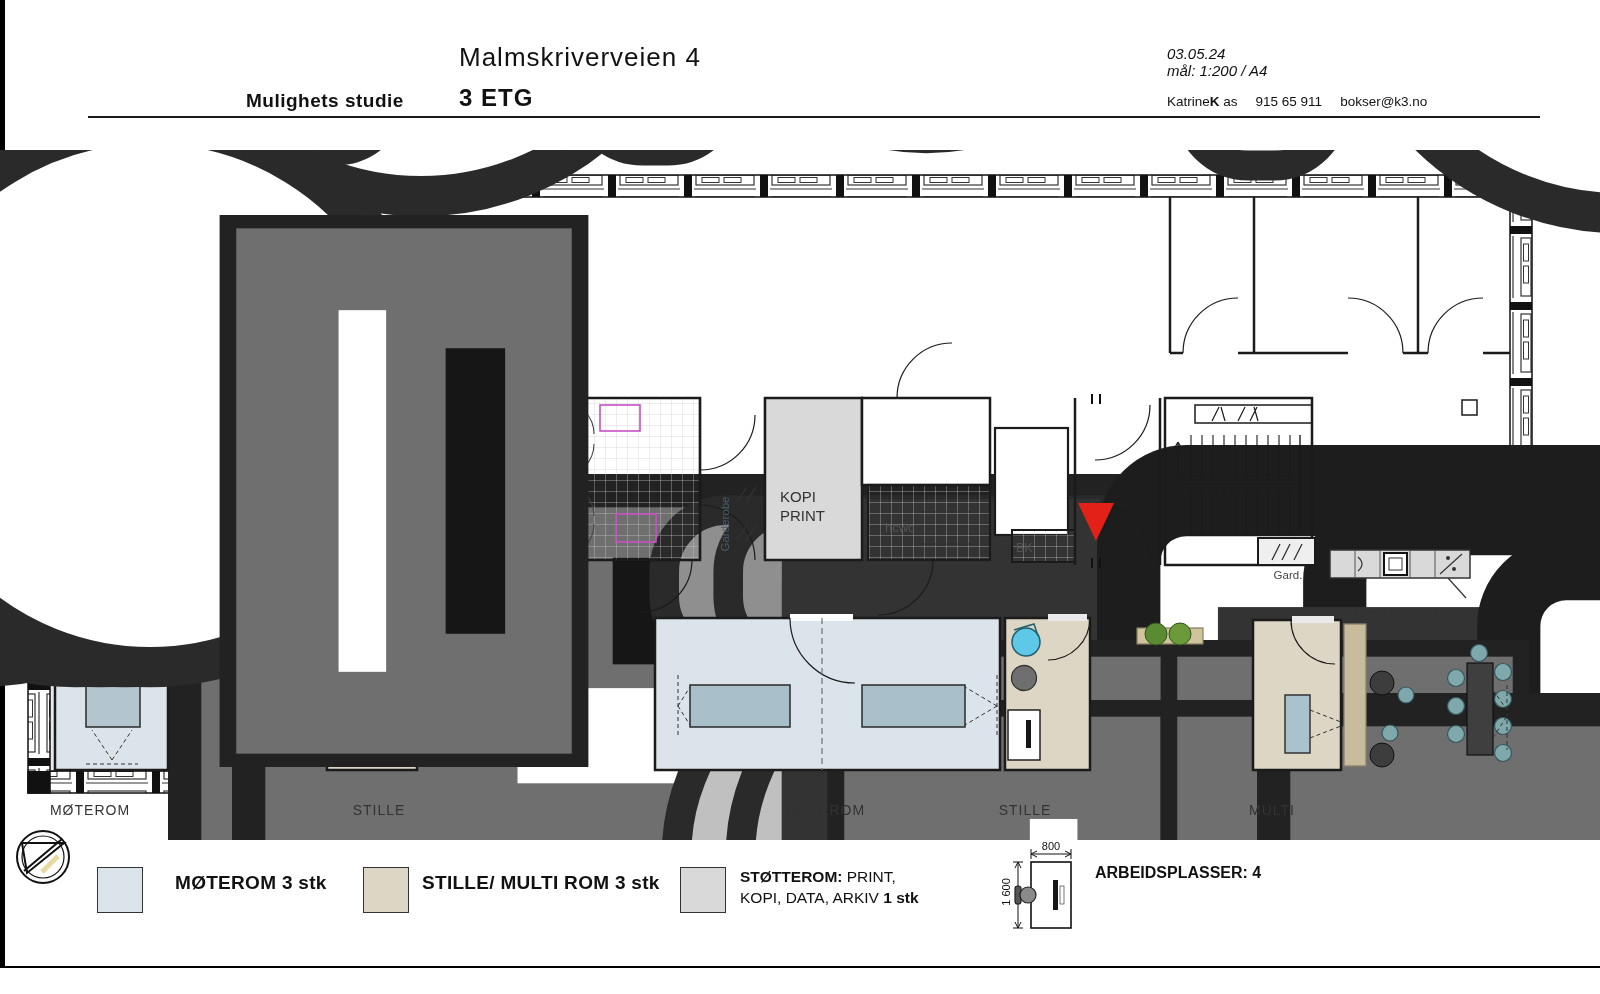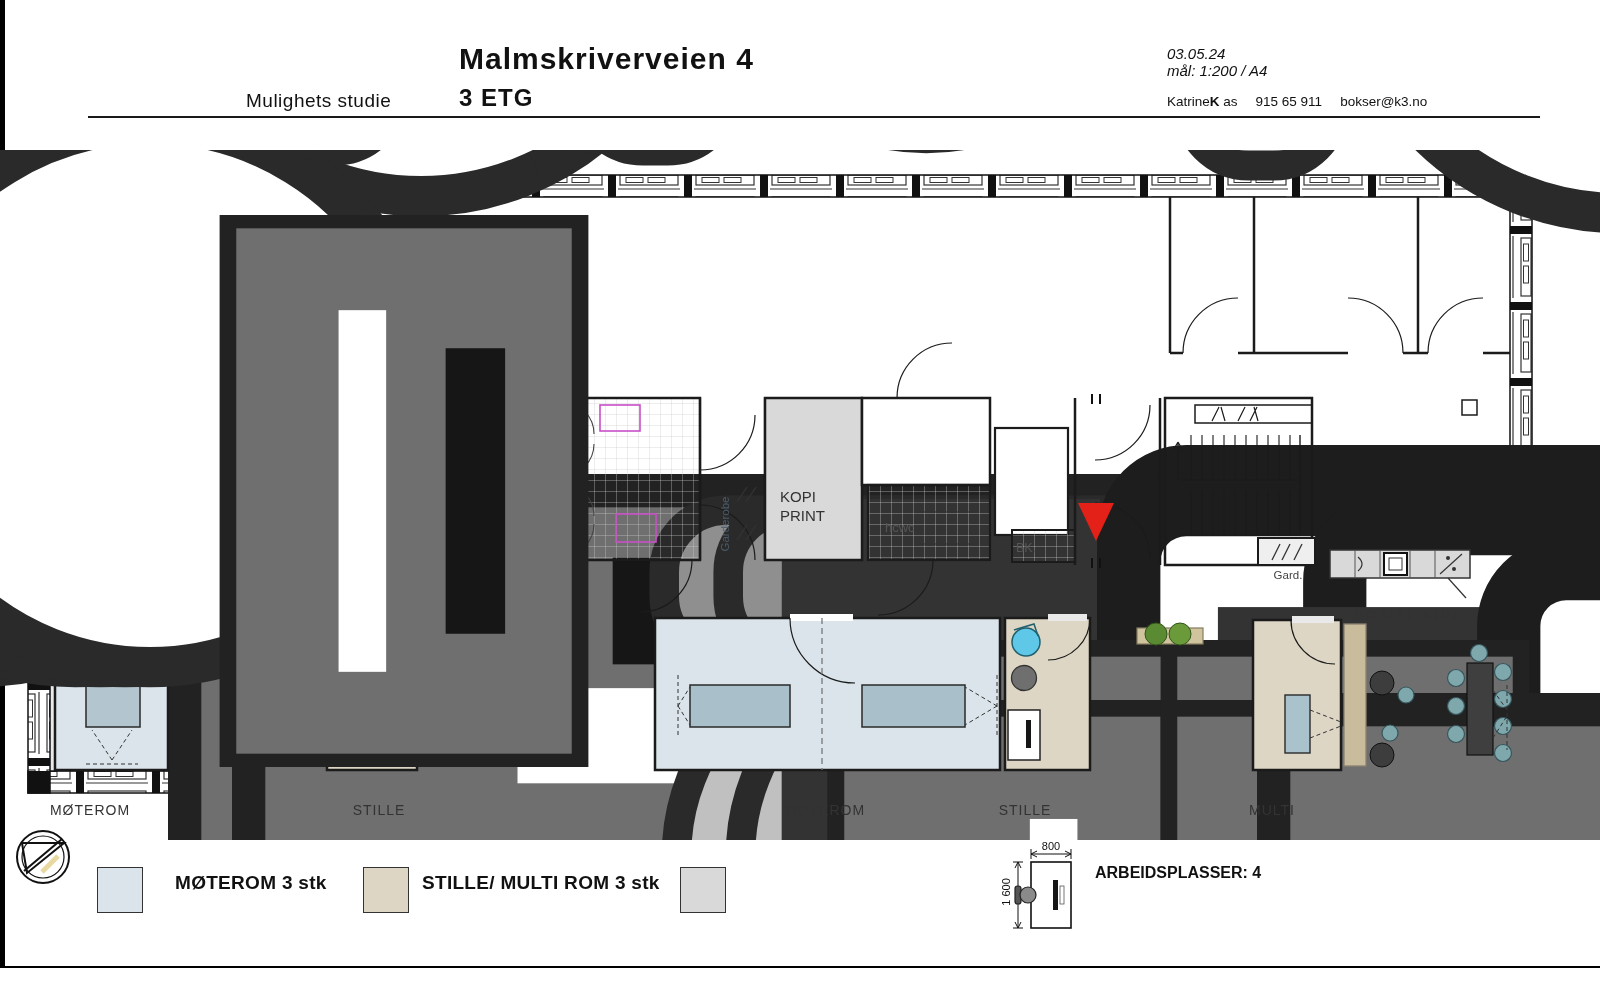--- a/index.html
+++ b/index.html
@@ -1,21 +1,21 @@
 <!DOCTYPE html>
 <html><head>
 <meta charset="utf-8">
 <style>
   html,body{margin:0;padding:0;background:#fff;}
   .page{position:relative;width:1600px;height:994px;background:#fff;overflow:hidden;
         font-family:"Liberation Sans", sans-serif;color:#111;}
   .edge-left{position:absolute;left:0;top:0;width:5px;height:968px;background:#000;}
   .edge-bottom{position:absolute;left:0;top:966px;width:1600px;height:2px;background:#000;}
-  .hdr-project{position:absolute;left:246px;top:90px;font-size:19px;font-weight:normal;letter-spacing:.5px;}
-  .hdr-title{position:absolute;left:459px;top:42px;font-size:30px;font-weight:bold;letter-spacing:1px;}
+  .hdr-project{position:absolute;left:246px;top:90px;font-size:19px;font-weight:bold;letter-spacing:.5px;}
+  .hdr-title{position:absolute;left:459px;top:42px;font-size:26px;font-weight:normal;letter-spacing:1px;}
   .hdr-floor{position:absolute;left:459px;top:84px;font-size:24px;font-weight:bold;letter-spacing:1px;}
   .hdr-meta{position:absolute;left:1167px;top:45px;font-size:15px;font-style:italic;line-height:17px;}
   .hdr-contact{position:absolute;left:1167px;top:94px;font-size:13.5px;}
   .hdr-contact b{font-weight:bold;}
   .hdr-contact .sp{display:inline-block;width:18px;}
   .hdr-rule{position:absolute;left:88px;top:116px;width:1452px;height:2px;background:#1a1a1a;}
   svg.plan{position:absolute;left:0;top:150px;}
   svg text{font-family:"Liberation Sans", sans-serif;}
   .lg-sq{position:absolute;width:44px;height:44px;border:1.5px solid #333;}
   .lg-txt{position:absolute;font-size:19px;font-weight:bold;letter-spacing:.3px;}
@@ -453,20 +453,24 @@
     <line x1="30" y1="46" x2="46" y2="30" stroke="#e8d9a0" stroke-width="5"></line>
     <path d="M10,17 H52 L15,47 Z" fill="none" stroke="#111" stroke-width="2"></path>
     <line x1="12" y1="45" x2="50" y2="13" stroke="#111" stroke-width="2"></line>
   </svg>
 
   <div class="lg-sq" style="left: 97px; top: 867px; background: rgb(219, 228, 234);"></div>
   <div class="lg-txt" style="left:175px;top:872px;">MØTEROM 3 stk</div>
   <div class="lg-sq" style="left: 363px; top: 867px; background: rgb(221, 214, 196);"></div>
   <div class="lg-txt" style="left:422px;top:872px;">STILLE/ MULTI ROM 3 stk</div>
   <div class="lg-sq" style="left: 680px; top: 867px; background: rgb(217, 217, 217);"></div>
+  <div class="lg-txt2" style="left:740px;top:866px;">
+    <div><b>STØTTEROM:</b><span> PRINT,</span></div>
+    <div><span>KOPI, DATA, ARKIV </span><b>1 stk</b></div>
+  </div>
 
   <svg class="wsym" width="95" height="95" viewBox="0 0 95 95">
     <text x="53" y="10" text-anchor="middle" font-size="11" fill="#111">800</text>
     <path d="M33,14 H73 M33,9 V19 M73,9 V19 M33,14 l6,-3 M33,14 l6,3 M73,14 l-6,-3 M73,14 l-6,3" stroke="#111" stroke-width="1" fill="none"></path>
     <text x="12" y="52" transform="rotate(-90 12 52)" text-anchor="middle" font-size="11" fill="#111">1 600</text>
     <path d="M20,22 V88 M15,22 H25 M15,88 H25 M20,22 l-3,6 M20,22 l3,6 M20,88 l-3,-6 M20,88 l3,-6" stroke="#111" stroke-width="1" fill="none"></path>
     <rect x="33" y="22" width="40" height="66" fill="#fff" stroke="#111" stroke-width="1.6"></rect>
     <rect x="55" y="40" width="5" height="30" fill="#161616"></rect>
     <rect x="62" y="46" width="4" height="18" fill="#fff" stroke="#555" stroke-width="0.8"></rect>
     <g transform="translate(29,55) rotate(-90)">

